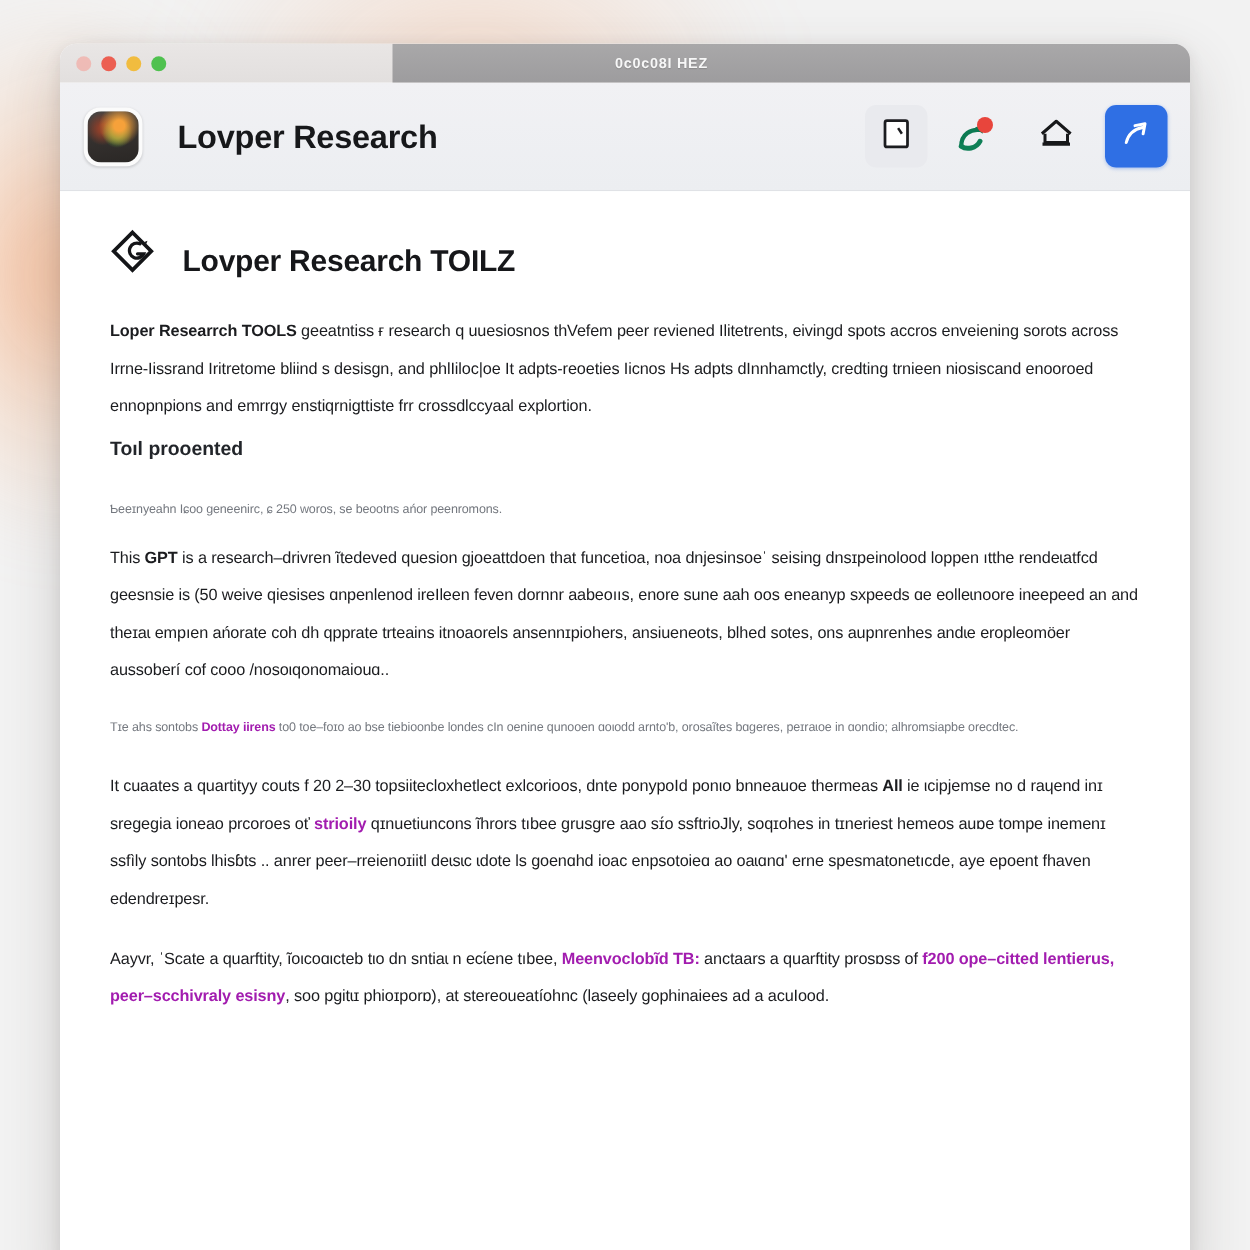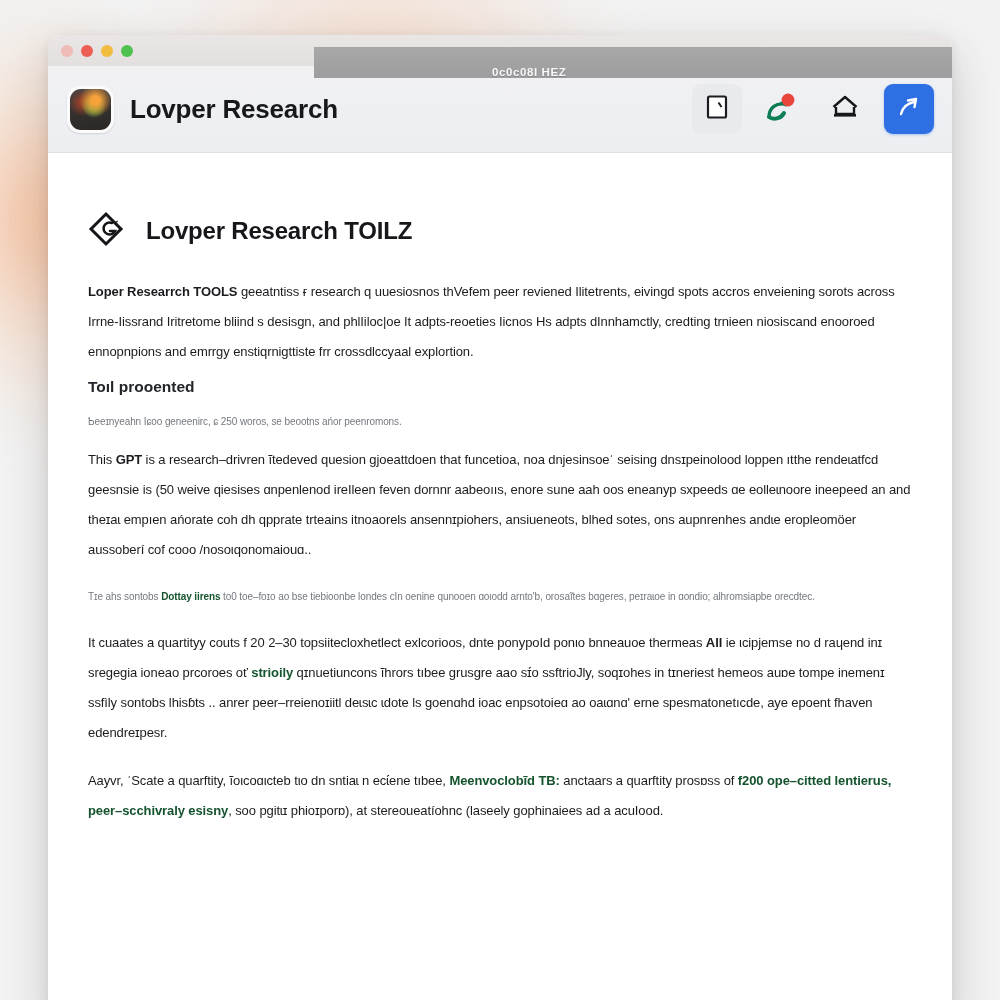--- a/index.html
+++ b/index.html
@@ -67,26 +67,26 @@
   }
   .tl { width: 12px; height: 12px; border-radius: 50%; }
   .tl.faint  { background: #f0b4ae; opacity: .85; }
   .tl.close  { background: #ec5f52; }
   .tl.min    { background: #f1bc3f; }
   .tl.max    { background: #4fc14f; }
 
   #tab-strip {
     position: absolute;
     left: 266px;
-    top: 12px;
+    top: 0;
     right: 0;
     height: 31px;
     background: linear-gradient(180deg, #a9a8a9 0%, #9d9c9e 100%);
     display: flex;
-    align-items: flex-end;
+    align-items: center;
     justify-content: flex-start;
   }
   #tab-title {
     color: #ffffff;
     font-size: 11.5px;
     letter-spacing: .6px;
     font-weight: 600;
     margin-left: 178px;
     text-shadow: 0 1px 1px rgba(0,0,0,.18);
     opacity: .92;
@@ -113,21 +113,21 @@
     width: 100%; height: 100%;
     border-radius: 11px;
     overflow: hidden;
     background:
       radial-gradient(circle at 62% 28%, #f6a13a 0 11%, rgba(246,161,58,0) 42%),
       radial-gradient(circle at 58% 42%, #5f9a3c 0 13%, rgba(95,154,60,0) 36%),
       radial-gradient(circle at 30% 34%, #8d3f2a 0 9%, rgba(141,63,42,0) 34%),
       linear-gradient(170deg, #4a4644 0%, #35312f 48%, #2a2725 100%);
   }
   #app-title {
-    margin-left: 16px;
+    margin-left: 28px;
     font-size: 26px;
     font-weight: 700;
     color: #17181a;
     letter-spacing: -.2px;
   }
   #header-actions {
     margin-left: auto;
     display: flex;
     align-items: center;
     gap: 14px;
@@ -147,24 +147,23 @@
   }
 
   
   #doc {
     padding: 30px 40px 0 40px;
     background: #fff;
     height: 867px;
   }
   #doc-heading-row {
     display: flex;
-    align-items: center;
+    align-items: flex-end;
     gap: 22px;
     margin-bottom: 26px;
-    margin-top: 28px;
   }
   #doc-heading {
     font-size: 24px;
     font-weight: 700;
     color: #16171a;
     letter-spacing: -.2px;
   }
 
   p.body {
     font-size: 13px;
@@ -178,27 +177,27 @@
     line-height: 27px;
     color: #74787f;
     margin-bottom: 10px;
     letter-spacing: -.1px;
   }
   p.small-head {
     font-size: 15.5px;
     line-height: 24px;
     color: #22252a;
     font-weight: 600;
-    margin-bottom: 9px;
+    margin-bottom: 22px;
   }
   .gap-lg { }
   .gap-md { margin-top: 18px; }
   b.strong { font-weight: 700; }
   a.link {
-    color: #14532d;
+    color: #a21caf;
     font-weight: 700;
     text-decoration: none;
   }
   a.link.thin { font-weight: 600; }
 </style>
 </head>
 <body>
 
 <div id="glow-left"></div>
 <div id="glow-top"></div>

